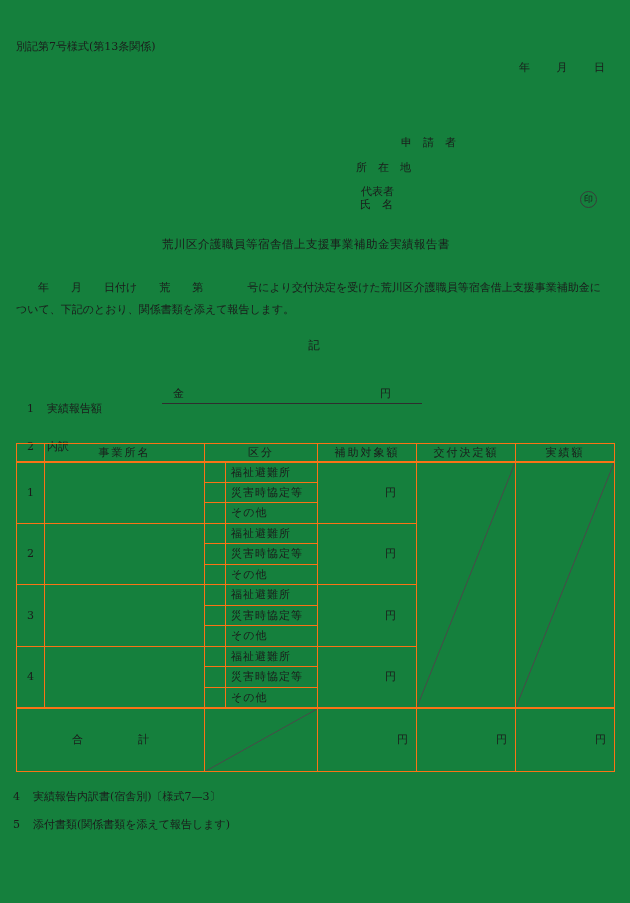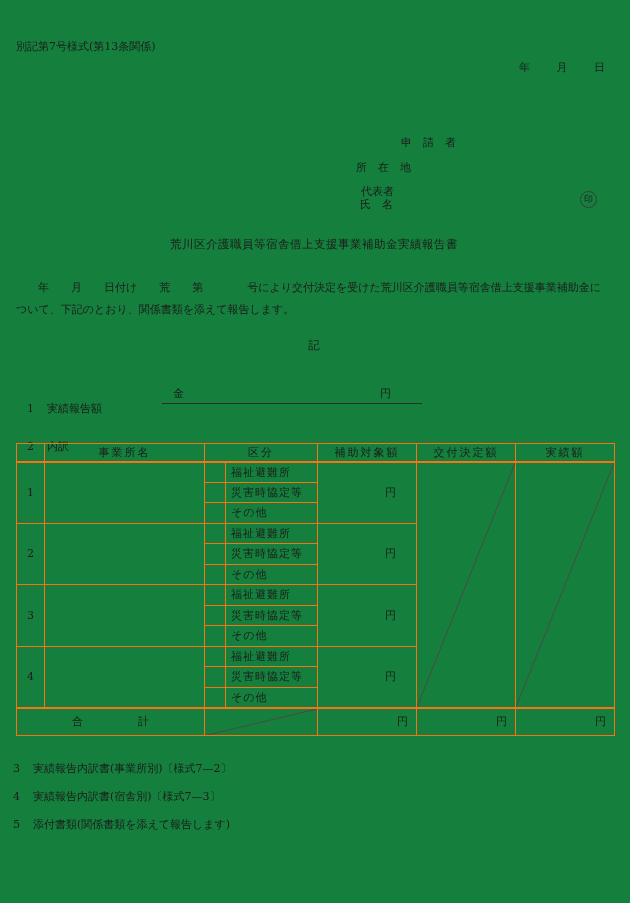--- a/index.html
+++ b/index.html
@@ -19,21 +19,21 @@
   .applicant-title { left:357px; top:135px;margin-left:44px; }
   .applicant-address { left:356px; top:160px; }
   .applicant-rep { left:361px; top:184px; }
   .applicant-name { left:360px; top:197px; }
   .seal {
     position:absolute; left:580px; top:191px; width:15px; height:15px;
     border:1px solid #3a3a3a; border-radius:50%;
     font-size:9px; line-height:15px; text-align:center; letter-spacing:0;
   }
 
-  .doc-title { left:0; top:236px; width:612px; text-align:center; letter-spacing:0.5px;padding-left:8px; }
+  .doc-title { left:0; top:236px; width:612px; text-align:center; letter-spacing:0.5px; }
   .body-line1 { left:16px; top:280px; }
   .body-line2 { left:16px; top:302px; }
   .ki-mark { left:0; top:337px; width:630px; text-align:center; letter-spacing:2px; }
 
   .section { left:13px; }
   .section-1 { top:386px; }
   .section-2 { top:424px; }
   .sec-num { display:inline-block; width:20px; }
 
   .amount-line {
@@ -54,21 +54,21 @@
   tr.header-row td {
     text-align:center; letter-spacing:2px; border-bottom-width:2px;
   }
   tr.body-row { height:20.5px; }
   .cell-no { text-align:center; }
   .cell-cat { text-align:left; padding-left:5px !important; letter-spacing:1px; }
   .cell-money { text-align:right; vertical-align:middle; padding-right:20px !important; }
   .cell-diag { position:relative; }
   svg.diag { position:absolute; left:0; top:0; width:100%; height:100%; display:block; }
   svg.diag line { stroke:#4a4a4a; stroke-width:1; }
-  tr.total-row { height:28px;margin-top:26px; }
+  tr.total-row { height:64px;margin-top:26px; }
   tr.total-row td { border-top-width:2px; vertical-align:middle; }
   .total-label { text-align:center; }
   .total-money { text-align:right; padding-right:8px !important; }
 
   .note { position:absolute; left:13px; }
   .note-num { display:inline-block; width:20px; }
   .note-1 { top:761px; }
   .note-2 { top:789px; }
   .note-3 { top:817px; }
 </style>
@@ -204,23 +204,20 @@
               <line x1="0" y1="100" x2="100" y2="0" vector-effect="non-scaling-stroke"></line>
             </svg>
         </td>
         <td class="total-money">円</td>
         <td class="total-money">円</td>
         <td class="total-money">円</td>
       </tr>
     </tbody>
   </table>
 
-  <div class="note t11 note-1">
-    <span class="note-num">3</span><span>実績報告内訳書(事業所別)〔様式7—2〕</span>
-  </div>
   <div class="note t11 note-2">
     <span class="note-num">4</span><span>実績報告内訳書(宿舎別)〔様式7—3〕</span>
   </div>
   <div class="note t11 note-3">
     <span class="note-num">5</span><span>添付書類(関係書類を添えて報告します)</span>
   </div>
 
 </div>
 
 </body></html>

